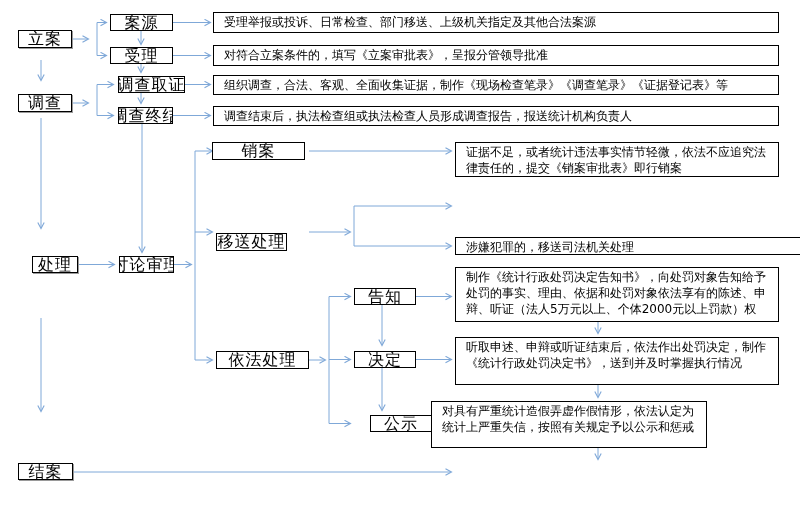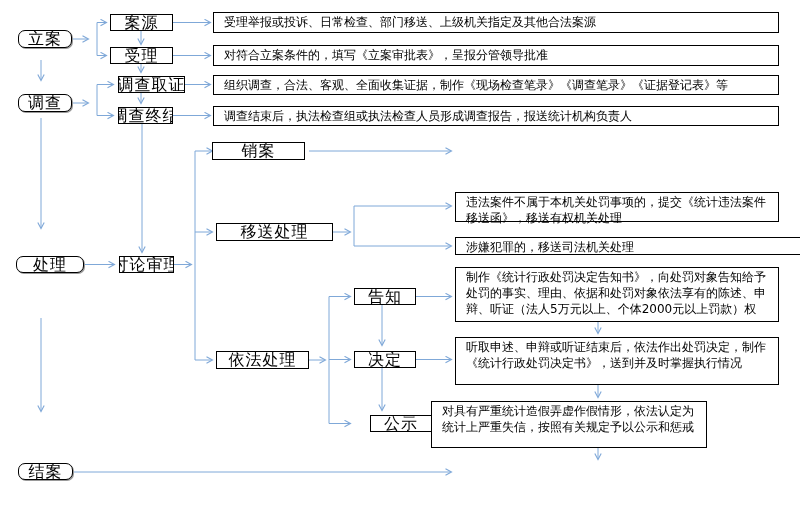--- a/index.html
+++ b/index.html
@@ -17,21 +17,21 @@
     box-sizing:border-box;
     border:1px solid #000;
     background:#fff;
     display:flex;align-items:center;justify-content:center;
     font-size:16px;line-height:1;
     letter-spacing:1px;
     white-space:nowrap;
     overflow:hidden;
     z-index:2;
   }
-  .node.major{box-shadow:1px 1px 0 #9a9a9a;border-radius:7px;}
+  .node.major{box-shadow:1px 1px 0 #9a9a9a;}
   .tbox{
     position:absolute;
     box-sizing:border-box;
     border:1px solid #000;
     background:#fff;
     display:flex;align-items:flex-start;
     font-size:12px;line-height:16px;
     padding:1px 10px;
     text-align:left;
     z-index:2;
@@ -106,51 +106,51 @@
       <path d="M598,322 V333" marker-end="url(#arw)"></path>
       <path d="M598,385 V397" marker-end="url(#arw)"></path>
       <path d="M598,448 V459" marker-end="url(#arw)"></path>
 
       <path d="M73,472 H451" marker-end="url(#arw)"></path>
     </g>
   </svg>
 
   <div class="node major" style="left:18px;top:30px;width:54px;height:18px">立案</div>
   <div class="node major" style="left:18px;top:94px;width:54px;height:18px">调查</div>
-  <div class="node major" style="left:16px;top:256px;width:68px;height:17px">处理</div>
+  <div class="node major" style="left:32px;top:256px;width:46px;height:17px">处理</div>
   <div class="node major" style="left:18px;top:463px;width:55px;height:17px">结案</div>
 
   <div class="node" style="left:110px;top:14px;width:63px;height:17px">案源</div>
   <div class="node" style="left:110px;top:47px;width:63px;height:17px">受理</div>
   <div class="node" style="left:118px;top:76px;width:67px;height:17px">调查取证</div>
   <div class="node" style="left:118px;top:107px;width:55px;height:17px">调查终结</div>
   <div class="node" style="left:119px;top:256px;width:55px;height:17px">讨论审理</div>
 
   <div class="node" style="left:212px;top:142px;width:93px;height:18px">销案</div>
-  <div class="node" style="left:216px;top:223px;width:117px;height:18px">移送处理</div>
+  <div class="node" style="left:216px;top:233px;width:71px;height:18px">移送处理</div>
   <div class="node" style="left:216px;top:351px;width:93px;height:18px">依法处理</div>
 
   <div class="node" style="left:354px;top:288px;width:62px;height:17px">告知</div>
   <div class="node" style="left:354px;top:351px;width:62px;height:17px">决定</div>
   <div class="node" style="left:370px;top:415px;width:62px;height:17px">公示</div>
 
   <div class="tbox oneline" style="left:213px;top:12px;width:566px;height:21px">
     <span>受理举报或投诉、日常检查、部门移送、上级机关指定及其他合法案源</span>
   </div>
   <div class="tbox oneline" style="left:213px;top:45px;width:566px;height:21px">
     <span>对符合立案条件的，填写《立案审批表》，呈报分管领导批准</span>
   </div>
   <div class="tbox oneline" style="left:213px;top:75px;width:566px;height:20px">
     <span>组织调查，合法、客观、全面收集证据，制作《现场检查笔录》《调查笔录》《证据登记表》等</span>
   </div>
   <div class="tbox oneline" style="left:213px;top:106px;width:566px;height:20px">
     <span>调查结束后，执法检查组或执法检查人员形成调查报告，报送统计机构负责人</span>
   </div>
-  <div class="tbox" style="left:455px;top:192px;width:324px;height:30px">
-    <span>违法案件不属于本机关处罚事项的，提交《统计违法案件移送函》，移送有权机关处理</span>
+  <div class="tbox" style="left:455px;top:142px;width:324px;height:35px">
+    <span>证据不足，或者统计违法事实情节轻微，依法不应追究法律责任的，提交《销案审批表》即行销案</span>
   </div>
   <div class="tbox oneline" style="left:455px;top:237px;width:372px;height:18px">
     <span>涉嫌犯罪的，移送司法机关处理</span>
   </div>
   <div class="tbox" style="left:455px;top:267px;width:324px;height:55px">
     <span>制作《统计行政处罚决定告知书》，向处罚对象告知给予处罚的事实、理由、依据和处罚对象依法享有的陈述、申辩、听证（法人5万元以上、个体2000元以上罚款）权</span>
   </div>
   <div class="tbox" style="left:455px;top:337px;width:324px;height:48px">
     <span>听取申述、申辩或听证结束后，依法作出处罚决定，制作《统计行政处罚决定书》，送到并及时掌握执行情况</span>
   </div>

